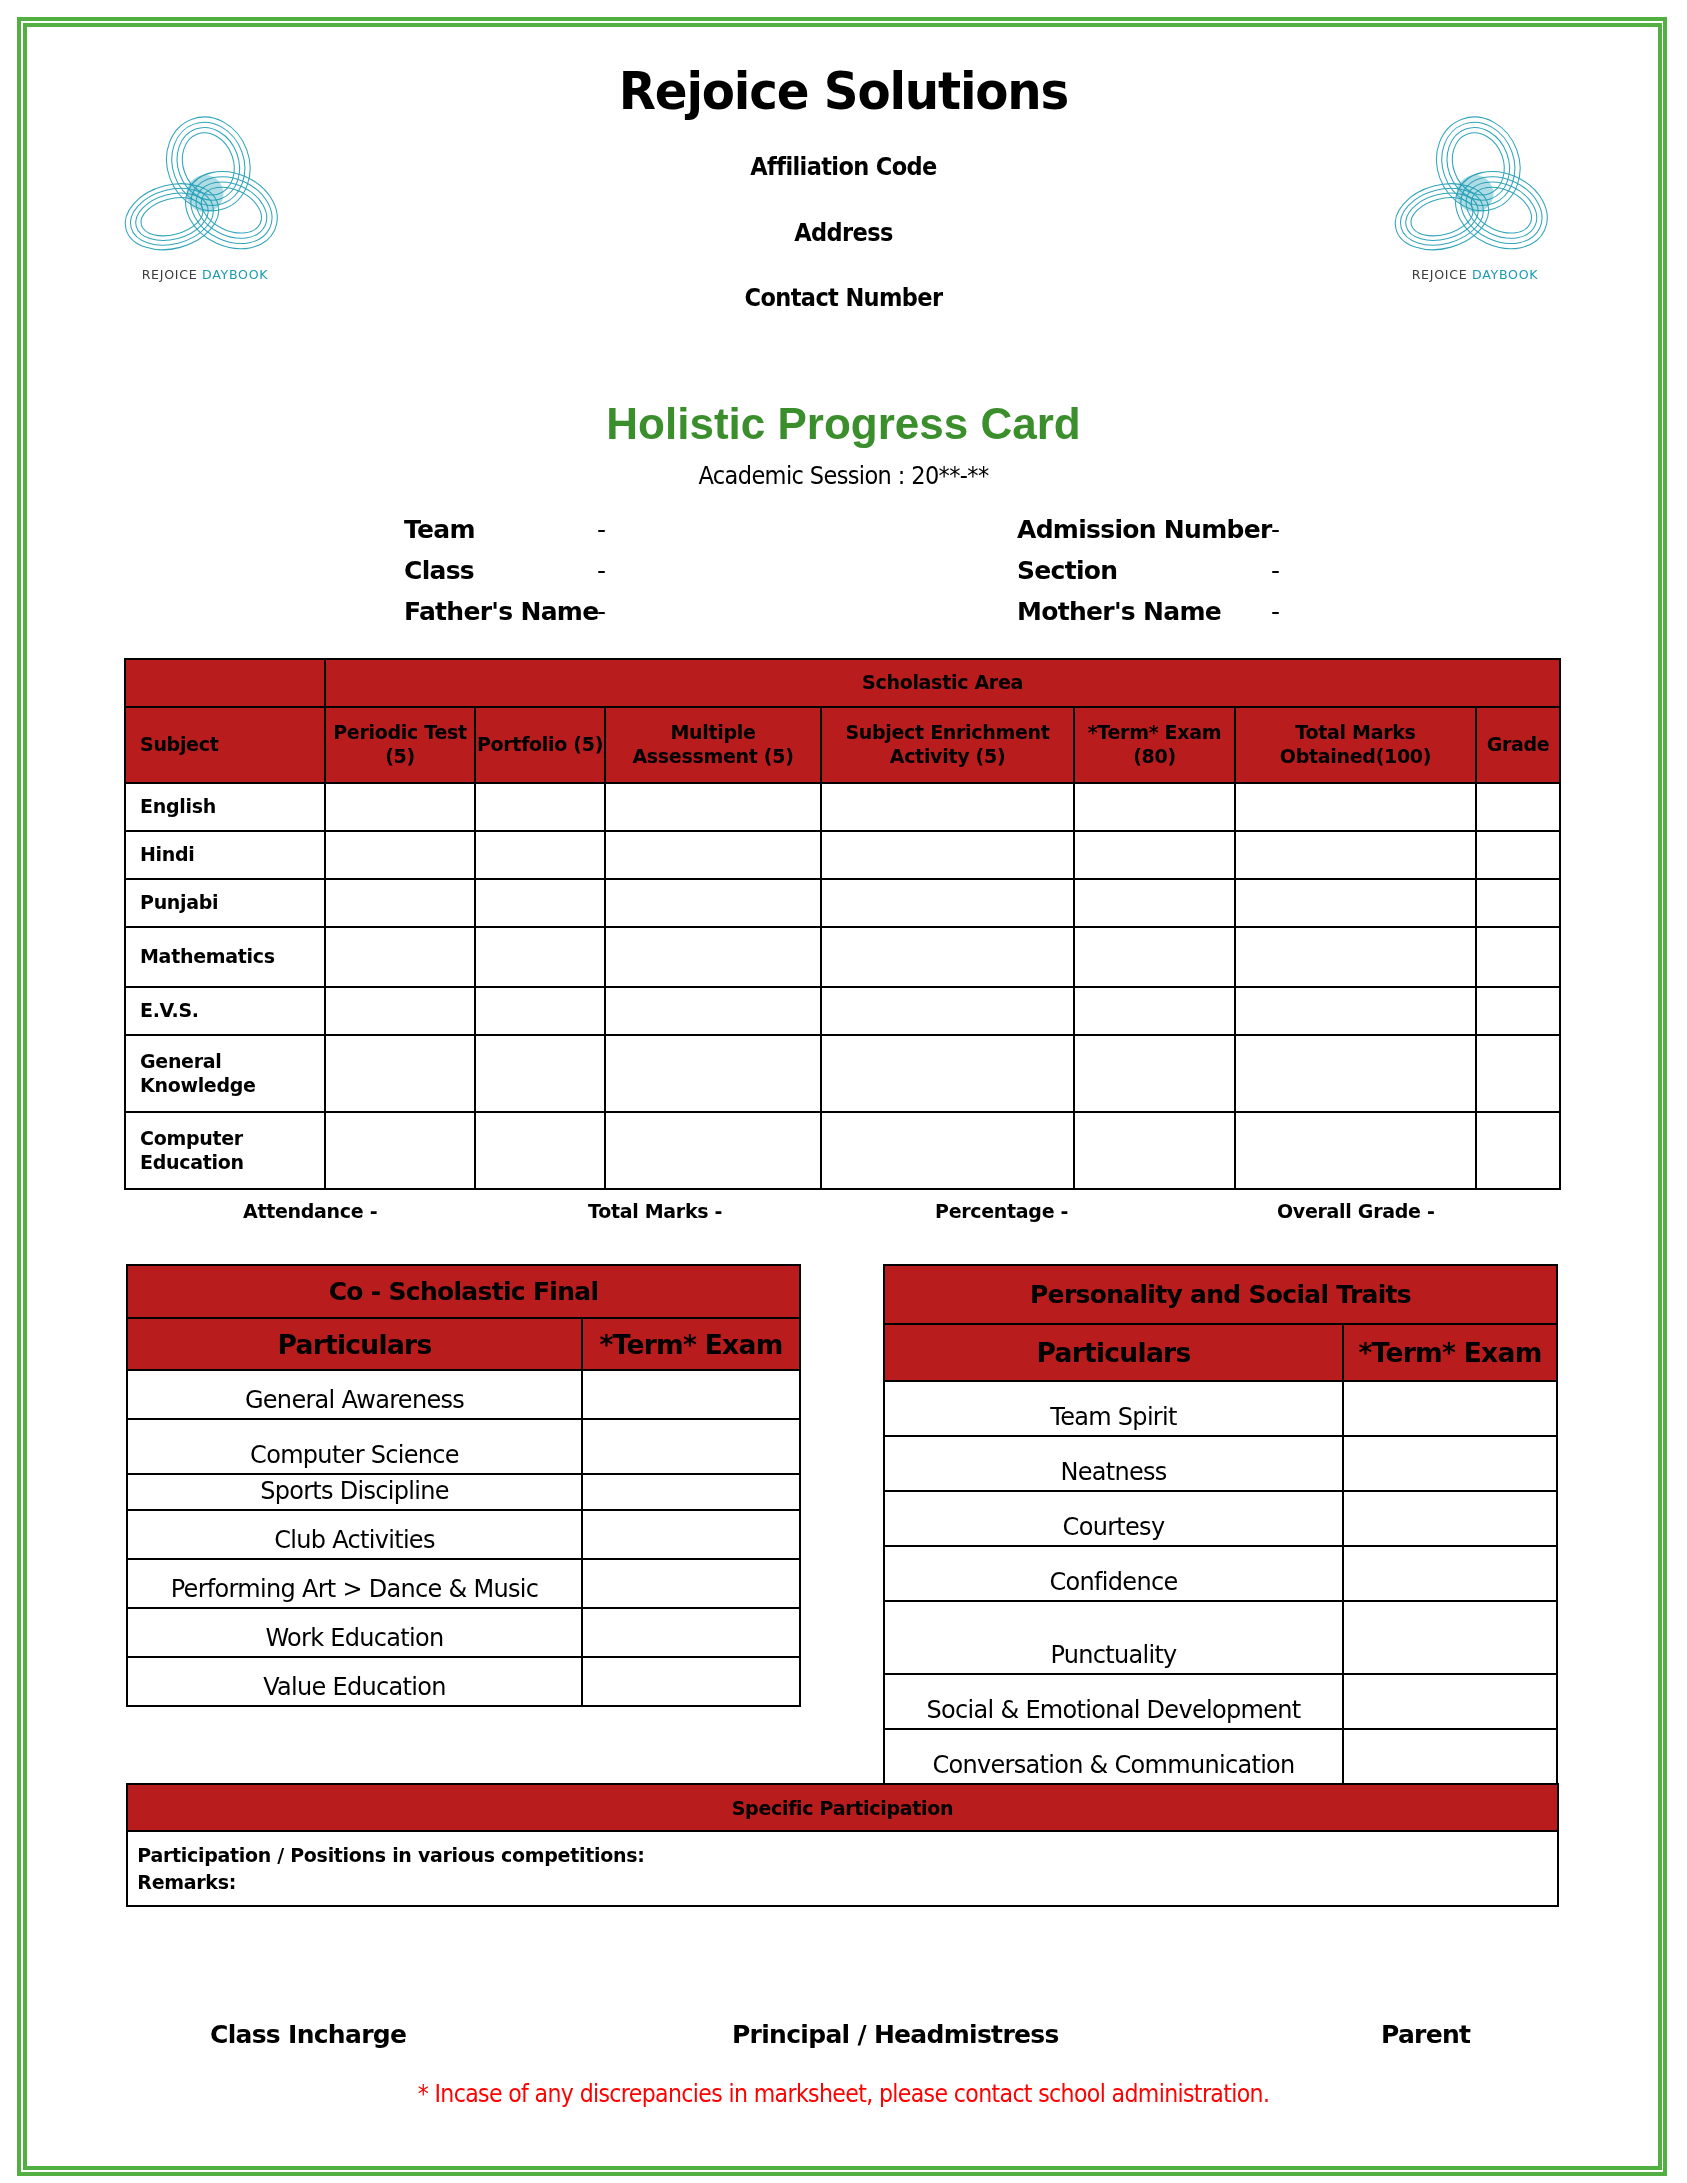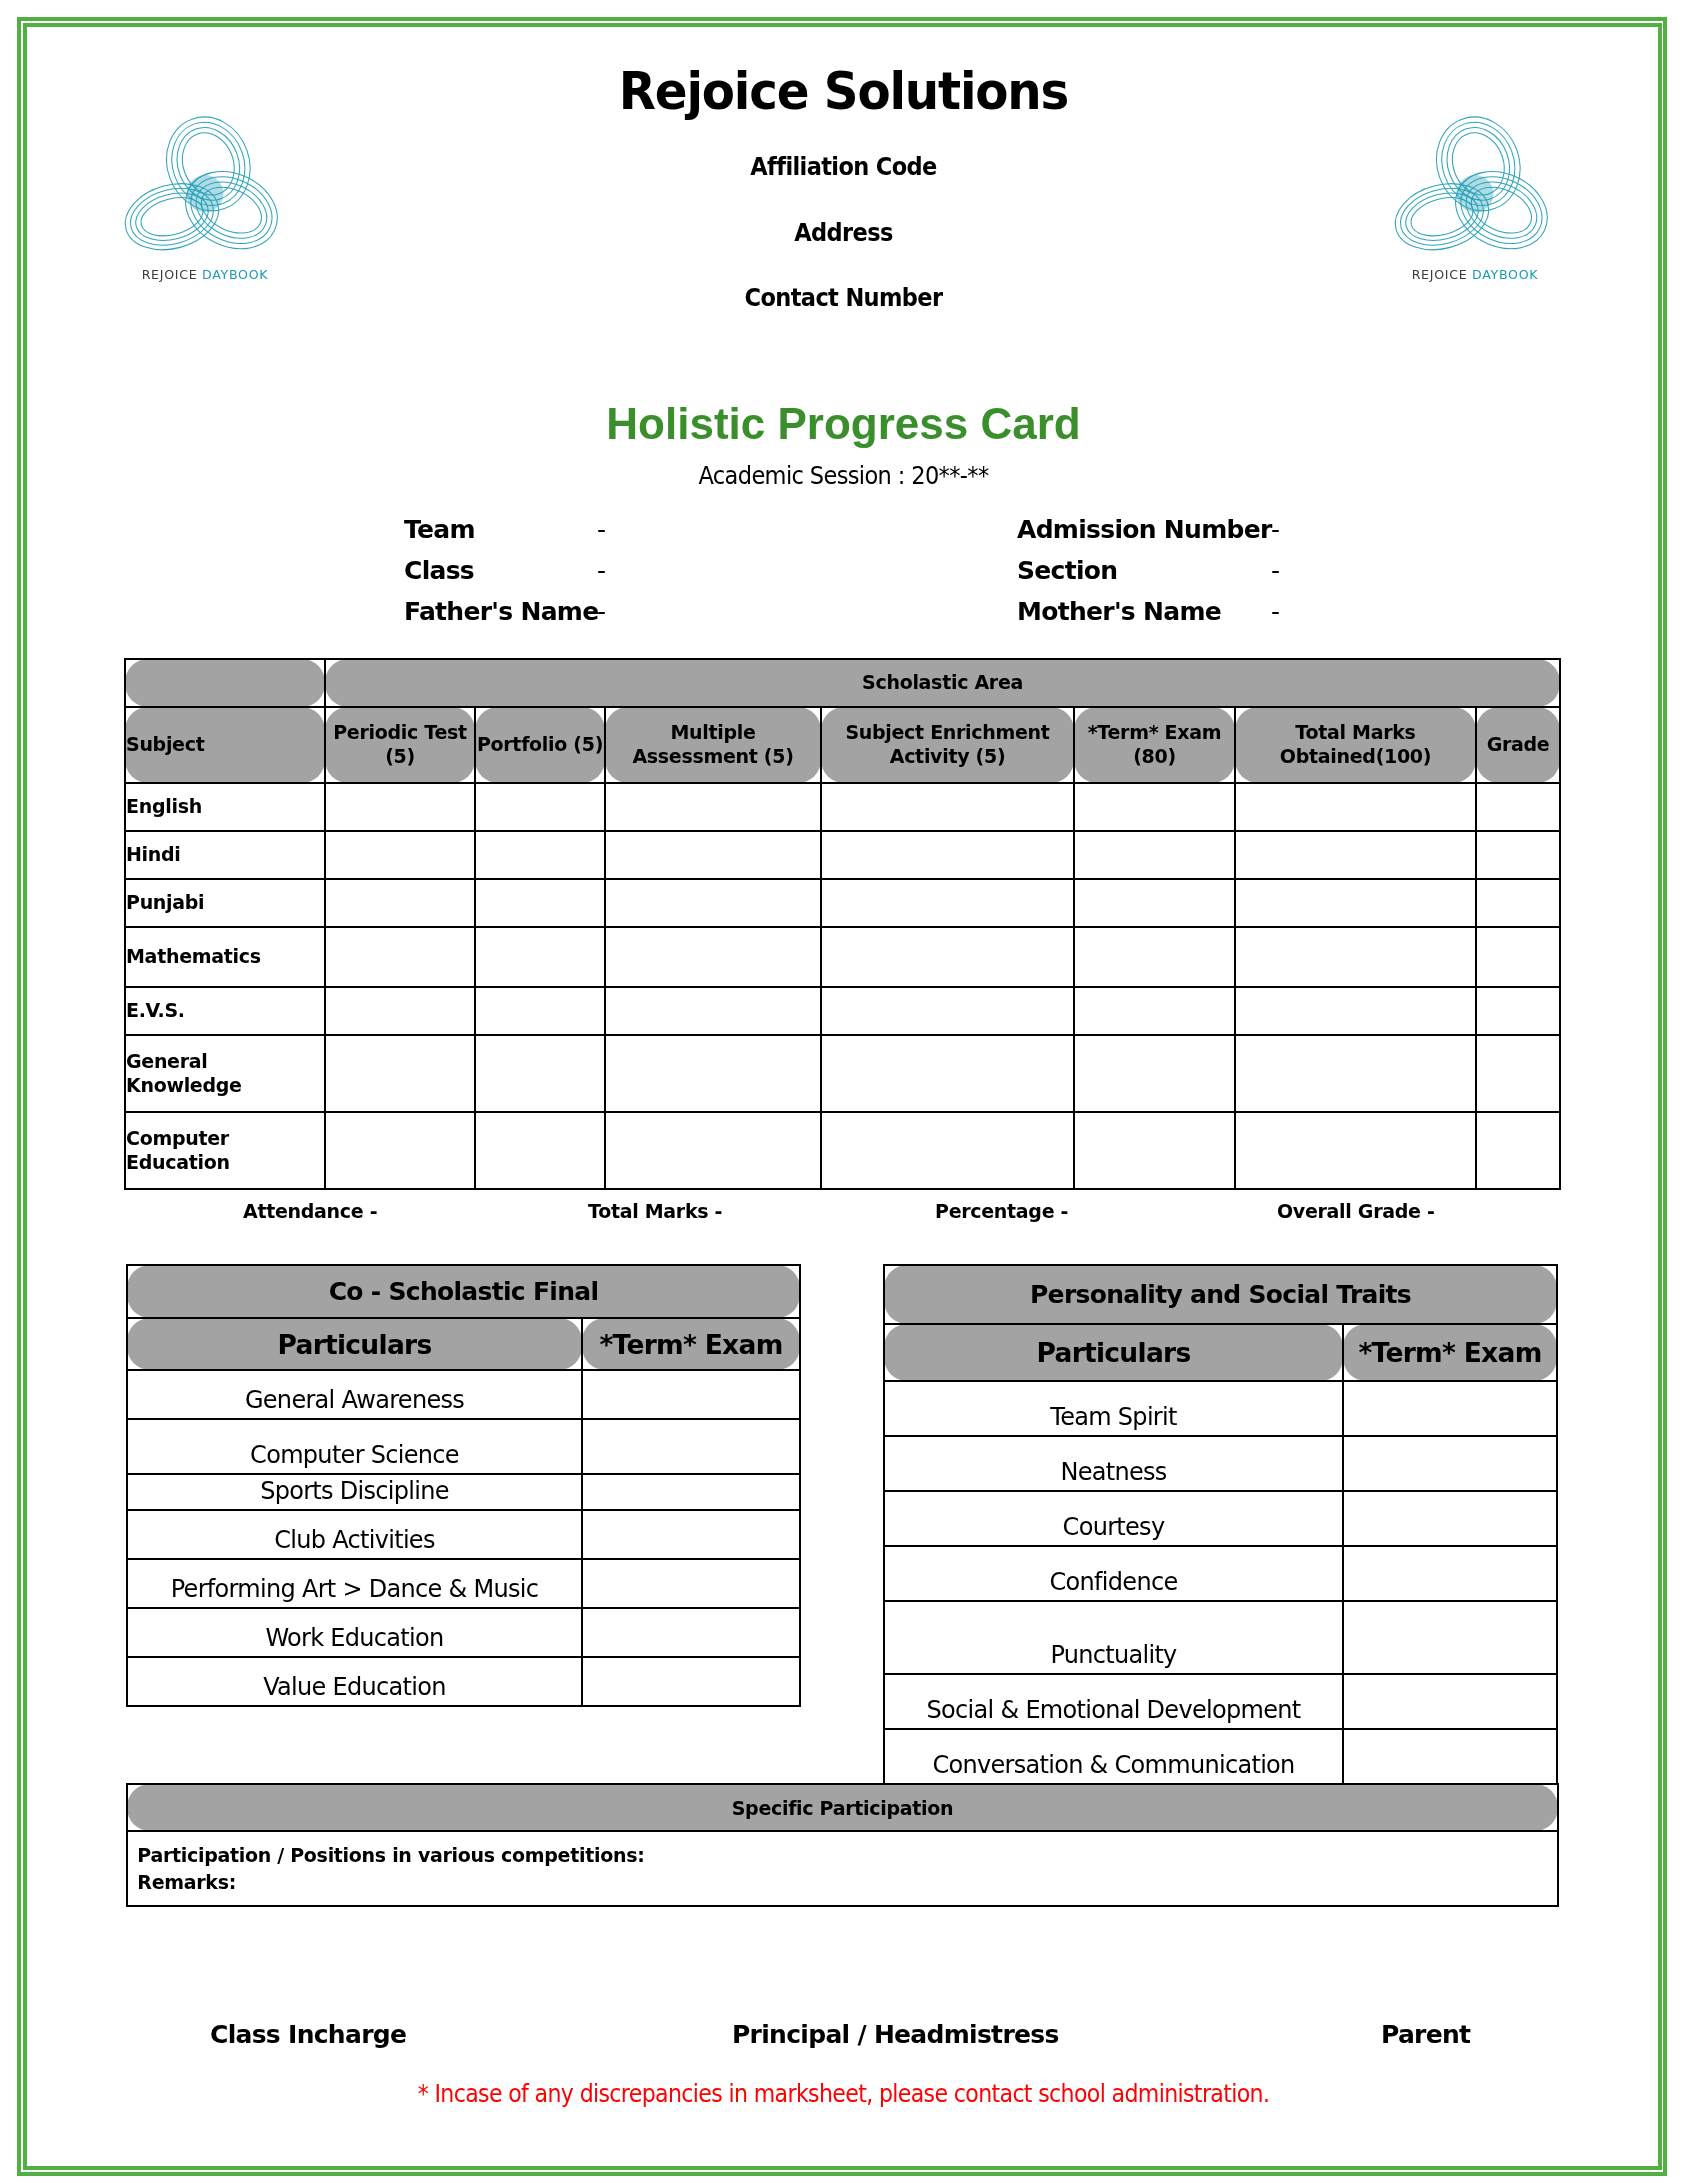--- a/index.html
+++ b/index.html
@@ -23,27 +23,27 @@
   .hdr-line { font-size:25px; font-weight:bold; font-family:"DejaVu Sans", sans-serif; letter-spacing:-0.7px; transform:scaleX(0.9); }
   .card-title { top:399px; font-size:44px; font-weight:bold; color:#3a8f2c; font-family:"Liberation Sans", sans-serif; }
   .session { top:461px; font-size:25px; font-family:"DejaVu Sans", sans-serif; letter-spacing:-0.7px; transform:scaleX(0.9); }
 
   .info-label, .info-dash { font-size:25px; font-weight:bold; font-family:"DejaVu Sans", sans-serif;
                             letter-spacing:-0.7px; white-space:nowrap; }
   .info-dash { font-weight:normal; }
 
   table { border-collapse:collapse; table-layout:fixed; }
   td, th { border:2px solid #000; padding:0; }
-  .orange { background:#a3a3a3;border-radius:23px; }
+  .orange { background:#b91c1c; }
 
   .sch { left:124px; top:658px; width:1434px; }
   .sch td, .sch th { font-family:"DejaVu Sans", sans-serif; font-weight:bold; font-size:19px;
                      letter-spacing:-0.3px; line-height:1.25; }
   .sch th { text-align:center; vertical-align:middle; }
-  .sch .subj { text-align:left; padding-left:0; }
+  .sch .subj { text-align:left; padding-left:14px; }
   .sch td.subj { vertical-align:middle; }
 
   .summary { font-family:"DejaVu Sans", sans-serif; font-weight:bold; font-size:19px;
              letter-spacing:-0.3px; top:1200px; white-space:nowrap; }
 
   .co { font-family:"DejaVu Sans", sans-serif; }
   .co th { text-align:center; vertical-align:middle; font-weight:bold; }
   .co .t1 { font-size:25px; letter-spacing:-0.7px; }
   .co .t2 { font-size:26.5px; letter-spacing:-0.7px; }
   .co td.part { text-align:center; vertical-align:bottom; font-size:24px; letter-spacing:-0.7px;

